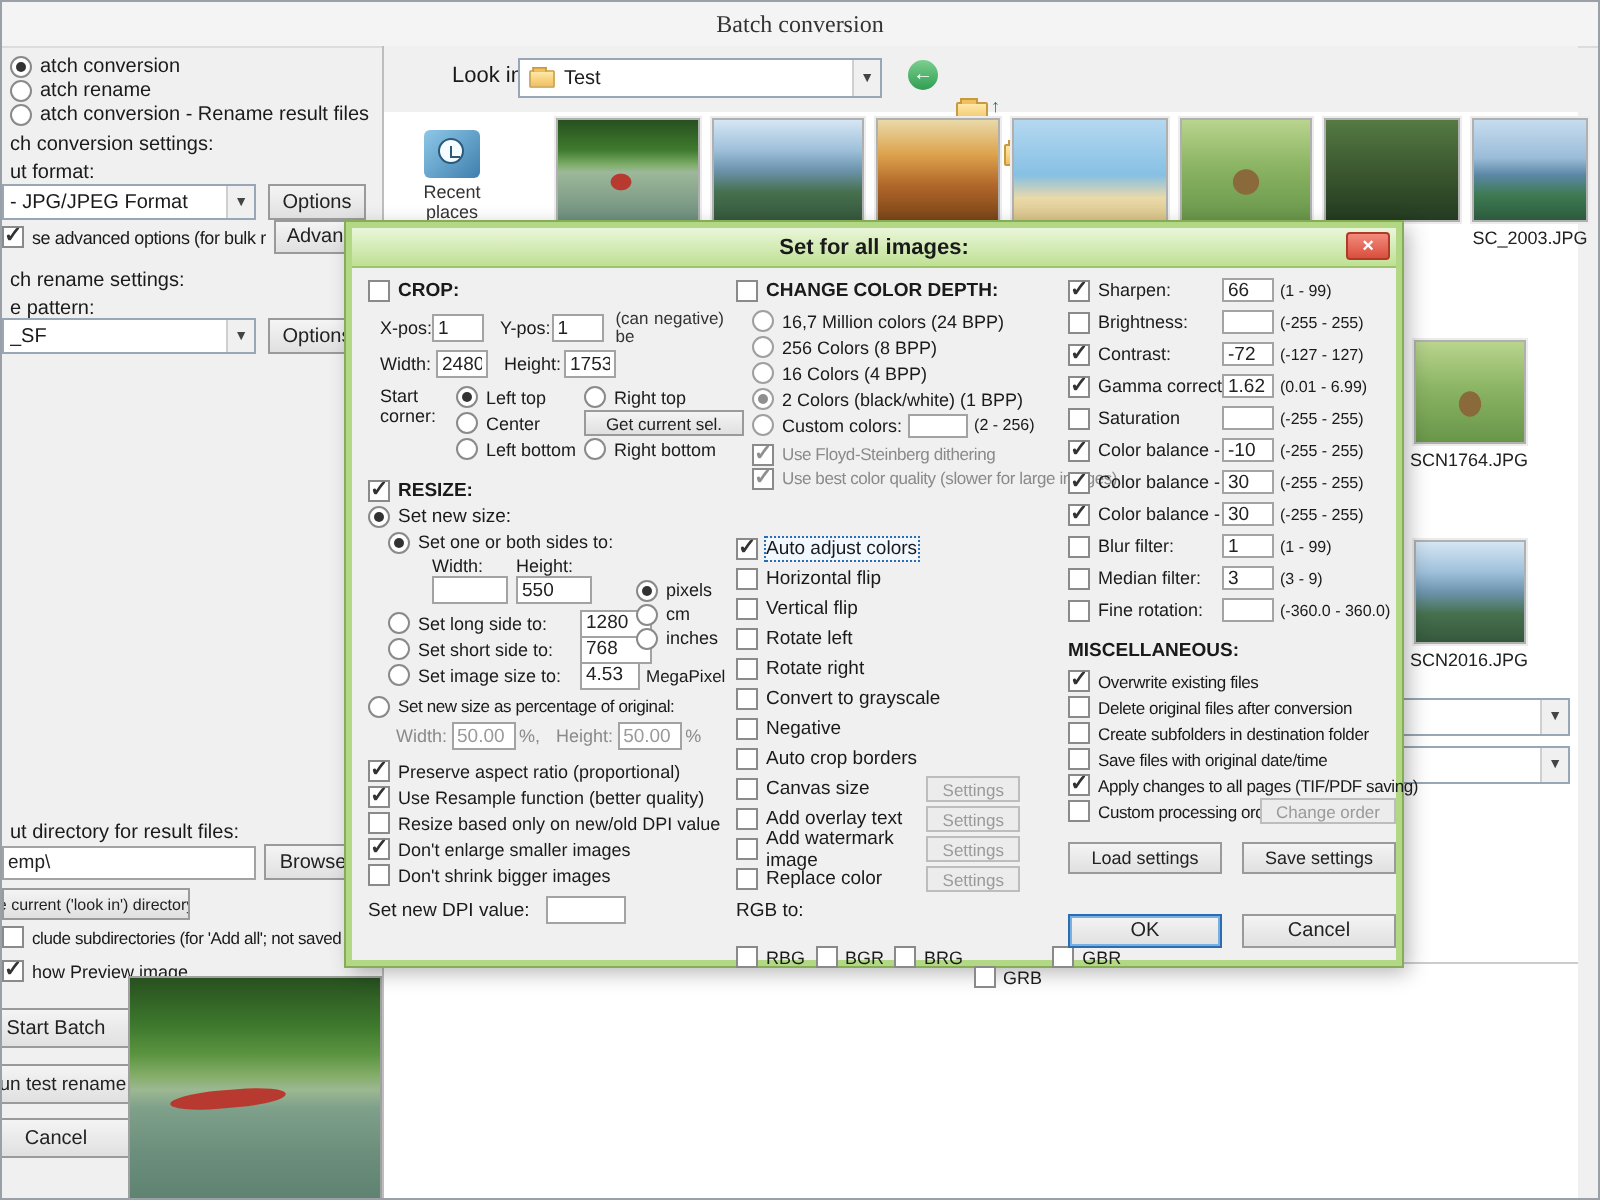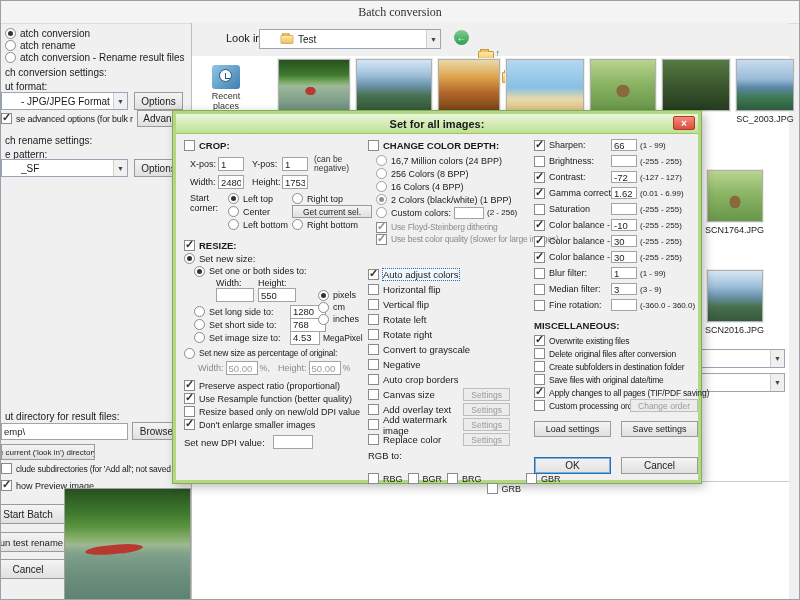--- a/index.html
+++ b/index.html
@@ -28,21 +28,21 @@
   .fld{box-sizing:border-box;height:14px;border:1px solid #a3a3a3;background:#fff;
        font-family:"Liberation Sans",sans-serif;font-size:9.5px;padding:0 2px;color:#222;}
   .btn{box-sizing:border-box;background:linear-gradient(#f4f4f4,#e0e0e0);border:1px solid #9a9a9a;
        display:flex;align-items:center;justify-content:center;font-size:10px;height:18px;color:#222;
        white-space:nowrap;}
   .btn.focus{border:1px solid #2a6db5;box-shadow:inset 0 0 0 1px #7ab0e0;}
   .btn.tiny{height:13px;font-size:8.5px;padding:0 2px;}
   .sbtn{height:13px;font-size:8.5px;color:#9a9a9a;padding:0 7px;margin-right:26px;
         background:#ececec;border-color:#bdbdbd;flex:none;}
   .combo{box-sizing:border-box;display:flex;align-items:center;background:#fff;
-         border:1px solid #98a6b5;height:18px;font-size:10px;padding-left:19px;}
+         border:1px solid #98a6b5;height:18px;font-size:10px;padding-left:3px;}
   .ct{flex:1;white-space:nowrap;overflow:hidden;}
   .caret{margin-left:auto;font-size:7px;color:#444;border-left:1px solid #cfcfcf;
          padding:0 3px;align-self:stretch;display:flex;align-items:center;background:#f0f0f0;flex:none;}
   .dim{color:#8a8a8a;}
   .dimf{color:#9a9a9a;}
   .focusbox{outline:1px dotted #2a6db5;background:#f2f8ff;}
   
   .lpanel{position:absolute;left:0;top:22px;width:190px;height:578px;overflow:hidden;}
   .lab{position:absolute;white-space:nowrap;}
   
@@ -104,21 +104,21 @@
        display:flex;align-items:center;justify-content:center;font-weight:700;font-size:11px;position:relative;}
   .dclose{position:absolute;right:3px;top:2px;width:22px;height:14px;
        background:linear-gradient(#f28b7d,#d94f3d);color:#fff;font-size:10px;line-height:13px;
        text-align:center;border:1px solid #b03a2a;border-radius:2px;box-sizing:border-box;}
   .dbody{position:relative;height:348px;font-size:9.5px;}
   .c1{position:absolute;left:8px;top:4px;width:178px;}
   .c2{position:absolute;left:192px;top:4px;width:168px;}
   .c3{position:absolute;left:358px;top:4px;width:164px;}
   .hd{height:14px;}
   .cl{white-space:nowrap;}
-  .note{display:flex;flex-direction:column;font-size:8.5px;line-height:9px;margin-left:6px;color:#333;}
+  .note{display:flex;font-size:8.5px;line-height:9px;margin-left:6px;color:#333;}
   .cl2{display:flex;flex-direction:column;width:38px;font-size:9px;line-height:10px;flex:none;}
   .cgrid{display:grid;grid-template-columns:62px 80px;gap:1px 2px;align-items:center;}
   .cc{height:11px;font-size:9px;display:flex;align-items:center;}
   .rel{position:relative;}
   .units{position:absolute;right:-2px;top:24px;display:flex;flex-direction:column;width:46px;}
   .u{height:12px;font-size:9px;}
   .llab{width:96px;flex:none;font-size:9.5px;display:flex;align-items:center;}
   .opt{height:13px;}
   .cdo{height:13px;font-size:9px;}
   .trow{height:15px;}
@@ -433,20 +433,24 @@
             <label class="row opt">
               <span class="cbx"></span>
               <span class="t9">Resize based only on new/old DPI value</span>
             </label>
 
             <label class="row opt">
               <span class="cbx on"></span>
               <span class="t9">Don't enlarge smaller images</span>
             </label>
 
+            <label class="row opt">
+              <span class="cbx"></span>
+              <span class="t9">Don't shrink bigger images</span>
+            </label>
           </div>
         <div class="row" style="margin-top:4px;height:14px;">
           <span class="t95">Set new DPI value:</span>
           <input class="fld" style="width: 40px; margin-left: 8px;" value="">
         </div>
       </div>
 
       <div class="c2">
         <label class="row hd">
           <span class="cbx"></span>

